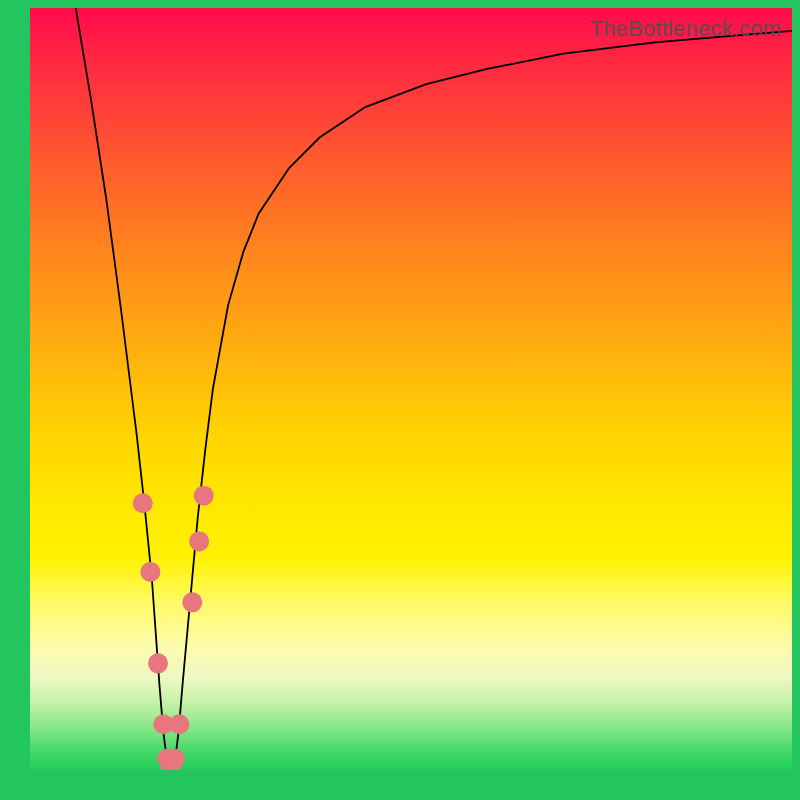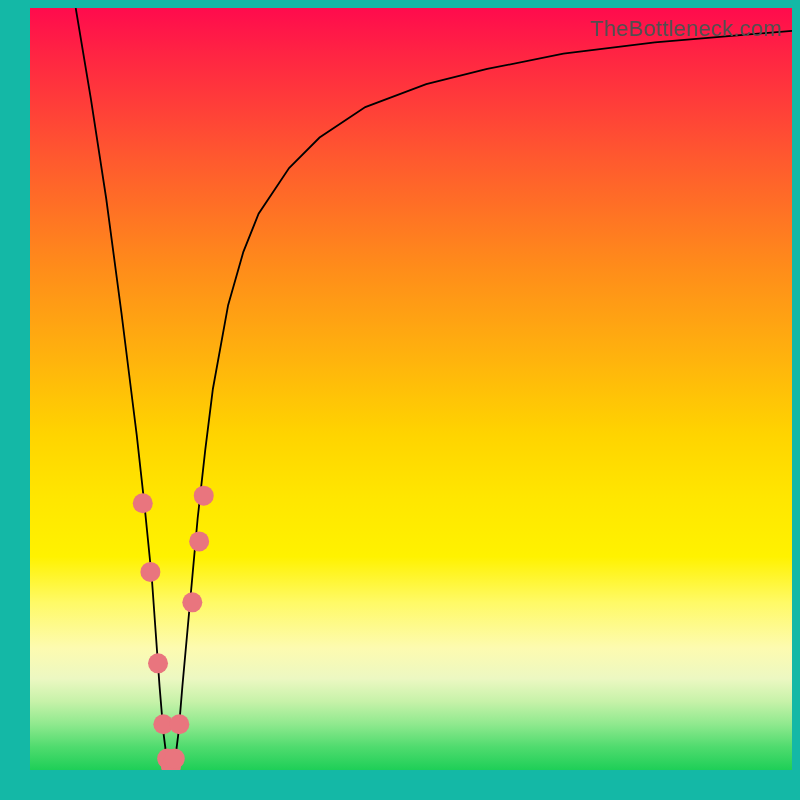--- a/index.html
+++ b/index.html
@@ -7,21 +7,21 @@
     padding: 0;
     width: 800px;
     height: 800px;
     overflow: hidden;
     background: #000;
     font-family: Arial, Helvetica, sans-serif;
   }
   .frame {
     width: 800px;
     height: 800px;
-    background: #14b8a6;
+    background: #22c55e;
     position: relative;
   }
   .plot {
     position: absolute;
     left: 30px;
     top: 8px;
     width: 762px;
     height: 762px;
     overflow: hidden;
   }

